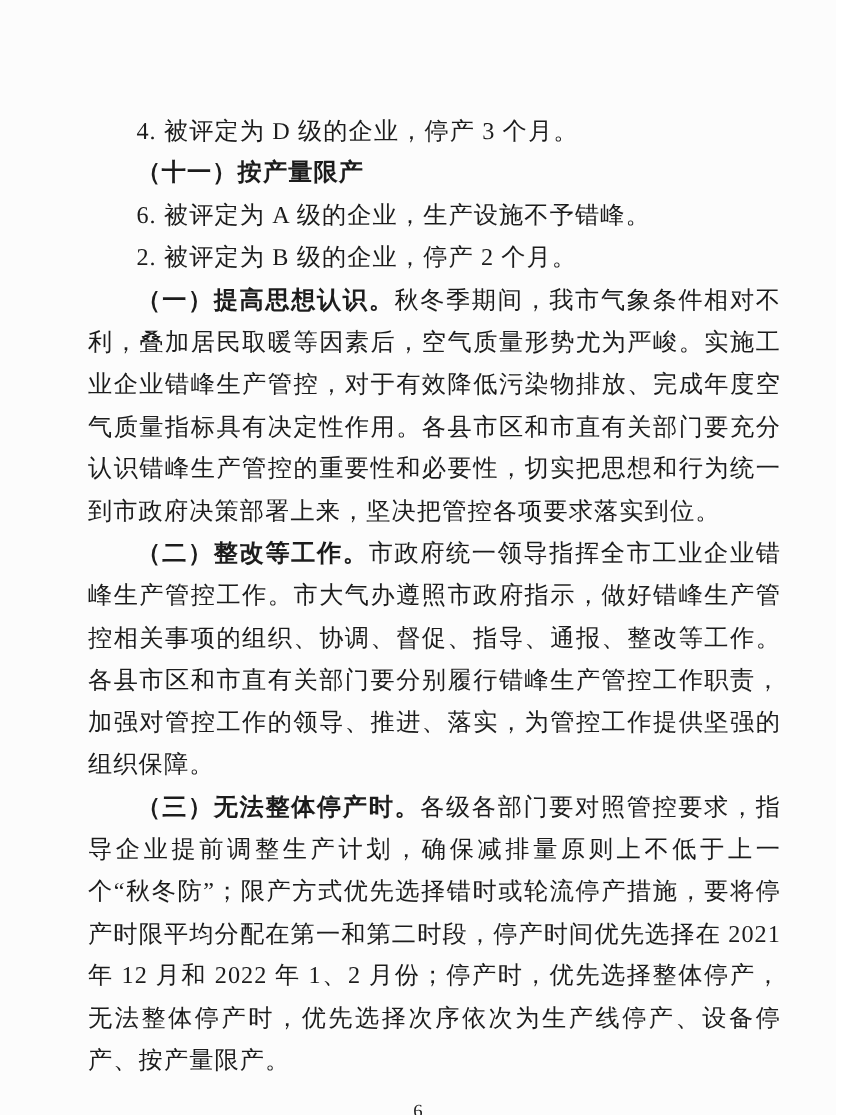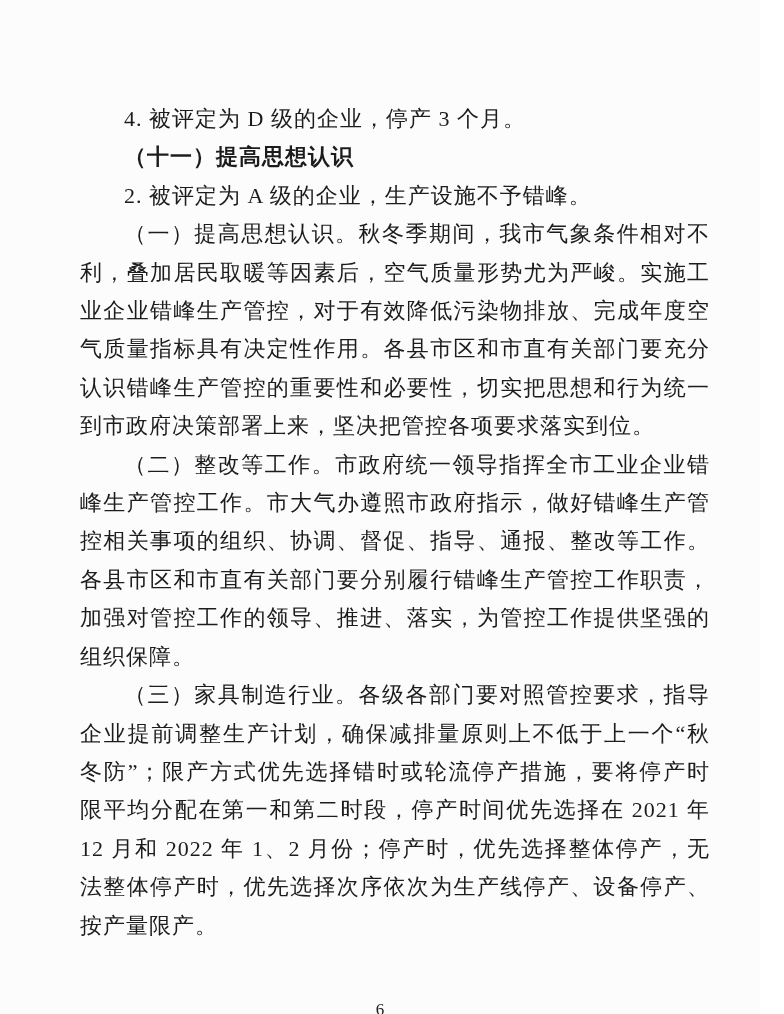--- a/index.html
+++ b/index.html
@@ -35,50 +35,51 @@
     text-indent: 2em;
   }
   .section-heading {
     text-indent: 1.45em;
     font-weight: bold;
   }
   .sub-heading {
     font-weight: bold;
   }
   .para-lead {
-    font-weight: normal;
+    font-weight: bold;
   }
   .page-number {
     position: absolute;
     left: 0;
     right: 0;
     top: 1000px;
     text-align: center;
     color: #1c1c1c;
     font-size: 17px;
     line-height: 20px;
   }
 </style>
 </head>
 <body>
 
 <div class="page">
   <div class="content">
 
     <p class="block">4. 被评定为 D 级的企业，停产 3 个月。</p>
 
-    <p class="block sub-heading">（十一）提高思想认识</p>
+    <p class="block sub-heading">（十一）按产量限产</p>
 
-    <p class="block">2. 被评定为 A 级的企业，生产设施不予错峰。</p>
+    <p class="block">6. 被评定为 A 级的企业，生产设施不予错峰。</p>
 
+    <p class="block">2. 被评定为 B 级的企业，停产 2 个月。</p>
 
 
 
     <p class="block"><span class="para-lead">（一）提高思想认识。</span><span>秋冬季期间，我市气象条件相对不利，叠加居民取暖等因素后，空气质量形势尤为严峻。实施工业企业错峰生产管控，对于有效降低污染物排放、完成年度空气质量指标具有决定性作用。各县市区和市直有关部门要充分认识错峰生产管控的重要性和必要性，切实把思想和行为统一到市政府决策部署上来，坚决把管控各项要求落实到位。</span></p>
 
     <p class="block"><span class="para-lead">（二）整改等工作。</span><span>市政府统一领导指挥全市工业企业错峰生产管控工作。市大气办遵照市政府指示，做好错峰生产管控相关事项的组织、协调、督促、指导、通报、整改等工作。各县市区和市直有关部门要分别履行错峰生产管控工作职责，加强对管控工作的领导、推进、落实，为管控工作提供坚强的组织保障。</span></p>
 
-    <p class="block"><span class="para-lead">（三）家具制造行业。</span><span>各级各部门要对照管控要求，指导企业提前调整生产计划，确保减排量原则上不低于上一个“秋冬防”；限产方式优先选择错时或轮流停产措施，要将停产时限平均分配在第一和第二时段，停产时间优先选择在 2021 年 12 月和 2022 年 1、2 月份；停产时，优先选择整体停产，无法整体停产时，优先选择次序依次为生产线停产、设备停产、按产量限产。</span></p>
+    <p class="block"><span class="para-lead">（三）无法整体停产时。</span><span>各级各部门要对照管控要求，指导企业提前调整生产计划，确保减排量原则上不低于上一个“秋冬防”；限产方式优先选择错时或轮流停产措施，要将停产时限平均分配在第一和第二时段，停产时间优先选择在 2021 年 12 月和 2022 年 1、2 月份；停产时，优先选择整体停产，无法整体停产时，优先选择次序依次为生产线停产、设备停产、按产量限产。</span></p>
 
   </div>
 
   <div class="page-number">6</div>
 </div>
 
 </body></html>

